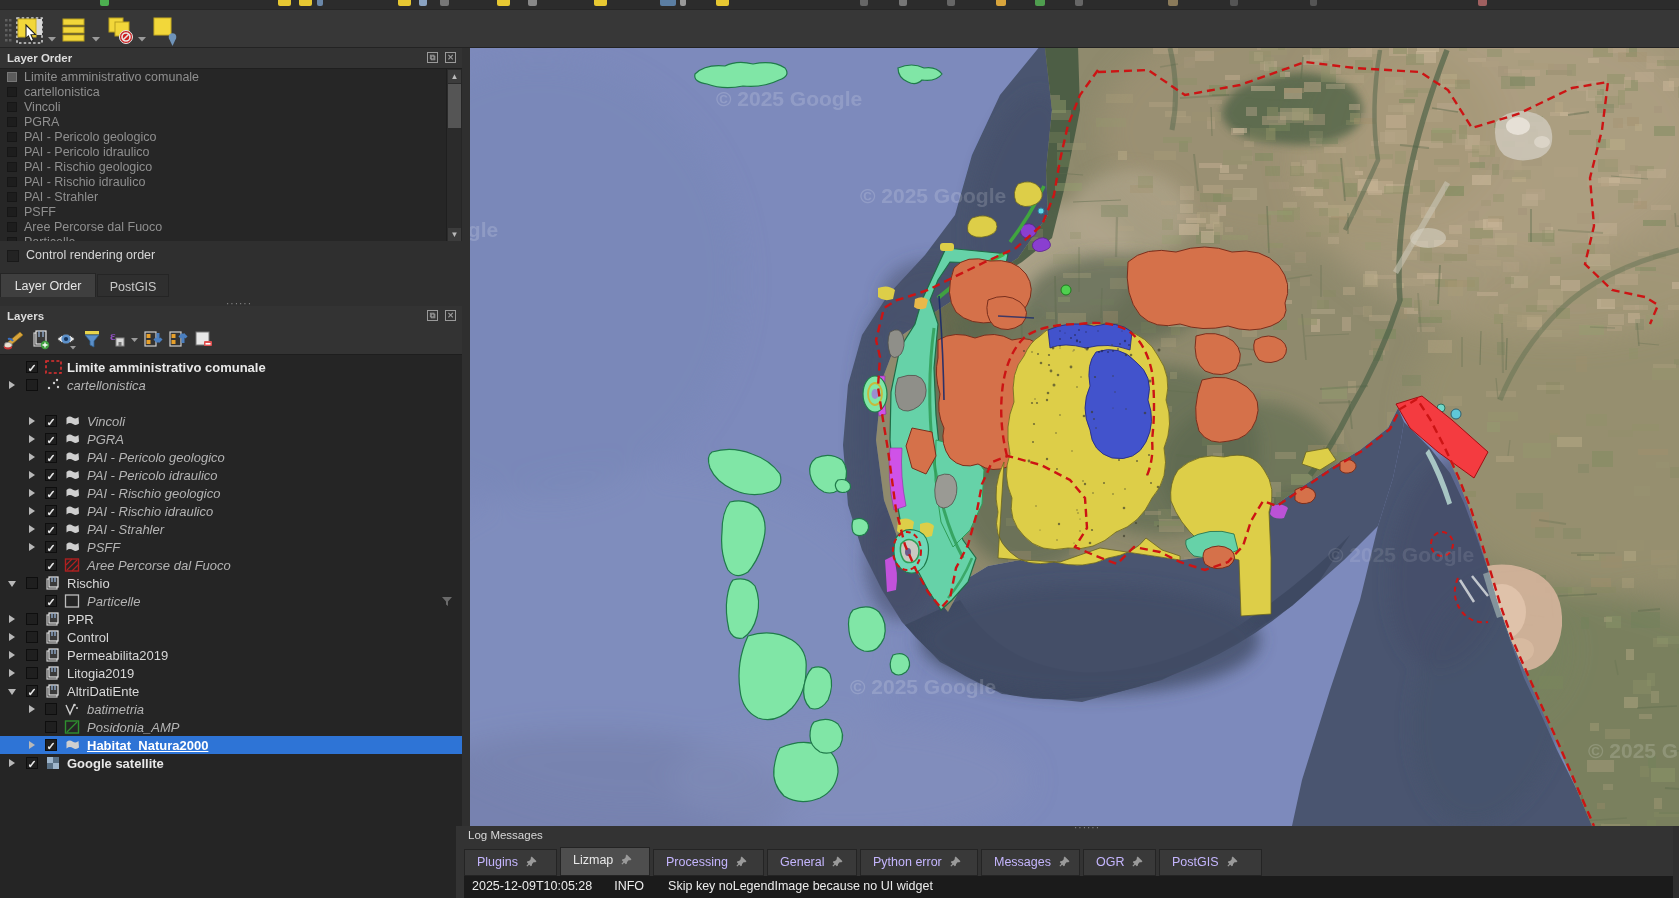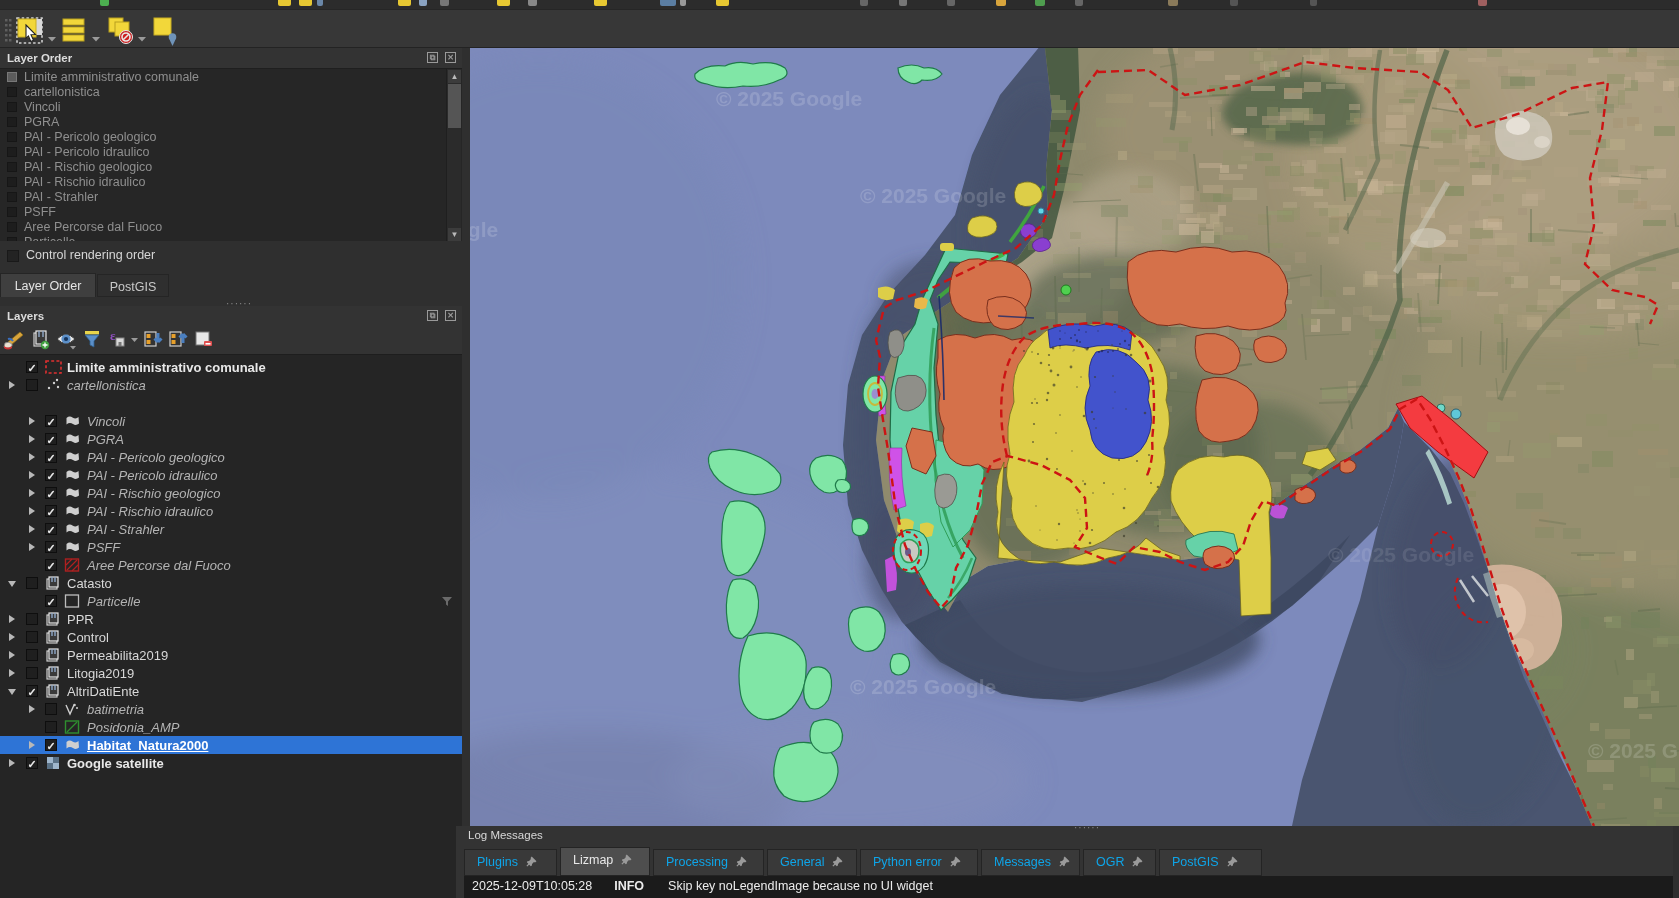--- a/index.html
+++ b/index.html
@@ -34,21 +34,21 @@
 .expR{border-left:6px solid #b8b8b8;border-top:4.5px solid transparent;border-bottom:4.5px solid transparent}
 .expD{border-top:6px solid #b8b8b8;border-left:4.5px solid transparent;border-right:4.5px solid transparent;margin-top:2px}
 .tcb{position:absolute;top:2.5px;width:12px;height:12px;background:#1f1f1f;border:1px solid #0e0e0e;color:#e8e8e8;font-size:11px;line-height:12px;text-align:center;font-weight:bold}
 .tlab{position:absolute;top:1.5px;white-space:nowrap}
 .it{font-style:italic;color:#b4b4b4}
 .ticon{position:absolute;top:2px}
 
 #logpanel{position:absolute;left:456px;top:826px;width:1217px;height:72px;background:#333}
 #logtitle{position:absolute;left:12px;top:3px;color:#d8d8d8;font-size:11.5px}
 #logtabs{position:absolute;left:0;top:21px;width:1217px;height:29px}
-.ltab{position:absolute;top:2px;height:27px;background:#393939;border:1px solid #242424;color:#0ea5e9;font-size:12.5px;line-height:25px;text-align:left;padding-left:12px}
+.ltab{position:absolute;top:2px;height:27px;background:#393939;border:1px solid #242424;color:#c4b5fd;font-size:12.5px;line-height:25px;text-align:left;padding-left:12px}
 .ltab.act{background:#4e4e4e;top:0;height:29px;color:#e8e8e8}
 #logcontent{position:absolute;left:8px;top:50px;width:1209px;height:22px;background:#1b1b1b;color:#ececec;font-size:12.5px;line-height:21px}
 .pin{display:inline-block;width:13px;height:13px;vertical-align:-2px;margin-left:7px}
 #maparea{position:absolute;left:470px;top:48px;width:1209px;height:778px;overflow:hidden;background:#7b89b8}
 .dots6{position:absolute;color:#8a8a8a;font-size:10px;letter-spacing:1px}
 </style></head>
 <body>
 <div id="root">
 
 <div id="topstrip">
@@ -324,21 +324,21 @@
             <span class="tlab it" style="left:87px;">Aree Percorse dal Fuoco</span>
           </div>
 <div class="trow" style="top:219px">
             <span class="exp expD" style="left:8px"></span>
             <span class="tcb" style="left:26px"></span>
             <svg class="ticon" style="left:45px" width="17" height="14">
               <rect x="2" y="3" width="10" height="10" fill="none" stroke="#cfcfcf" stroke-width="1.2"></rect>
               <rect x="4" y="1" width="9" height="10" fill="#3a3a3a" stroke="#e8e8e8" stroke-width="1.2"></rect>
               <path d="M7,1 v5 M10,1 v5" stroke="#8fa8c8" stroke-width="1.4"></path>
             </svg>
-            <span class="tlab" style="left:67px;">Catasto</span>
+            <span class="tlab" style="left:67px;">Rischio</span>
           </div>
 <div class="trow" style="top:237px">
             <span class="tcb" style="left:45px">✓</span>
             <svg class="ticon" style="left:64px" width="17" height="14">
               <rect x="1.5" y="1" width="13" height="12" fill="none" stroke="#bdbdbd" stroke-width="1.3"></rect>
             </svg>
             <span class="tlab it" style="left:87px;">Particelle</span>
             <svg style="position:absolute;left:440px;top:3px" width="14" height="13">
               <path d="M2,2 L12,2 L8,6.5 L8,11 L6,9.5 L6,6.5 Z" fill="#6a6a6a"></path>
             </svg>
@@ -1637,15 +1637,15 @@
             </g>
             <line x1="2" y1="12" x2="4.6" y2="9.4" stroke="#9a9a9a" stroke-width="1.3"></line>
           </svg></div>
 <div class="ltab" style="left:703px;width:103px">PostGIS<svg class="pin" viewBox="0 0 14 14">
             <g fill="#9a9a9a">
               <path d="M7.2,1.6 L12.4,6.8 L10.8,8.0 L9.6,7.6 L7.6,9.6 L7.4,11.4 L6.2,12 L2,7.8 L2.6,6.6 L4.4,6.4 L6.4,4.4 L6,3.2 Z"></path>
             </g>
             <line x1="2" y1="12" x2="4.6" y2="9.4" stroke="#9a9a9a" stroke-width="1.3"></line>
           </svg></div>
       </div>
-  <div id="logcontent"><span style="margin-left:8px">2025-12-09T10:05:28</span><span style="margin-left:22px;font-weight:bold">INFO</span><span style="margin-left:24px">Skip key noLegendImage because no UI widget</span></div>
+  <div id="logcontent"><span style="margin-left:8px">2025-12-09T10:05:28</span><span style="margin-left:22px;font-weight:normal">INFO</span><span style="margin-left:24px">Skip key noLegendImage because no UI widget</span></div>
 </div>
 </div>
 
 </body></html>

